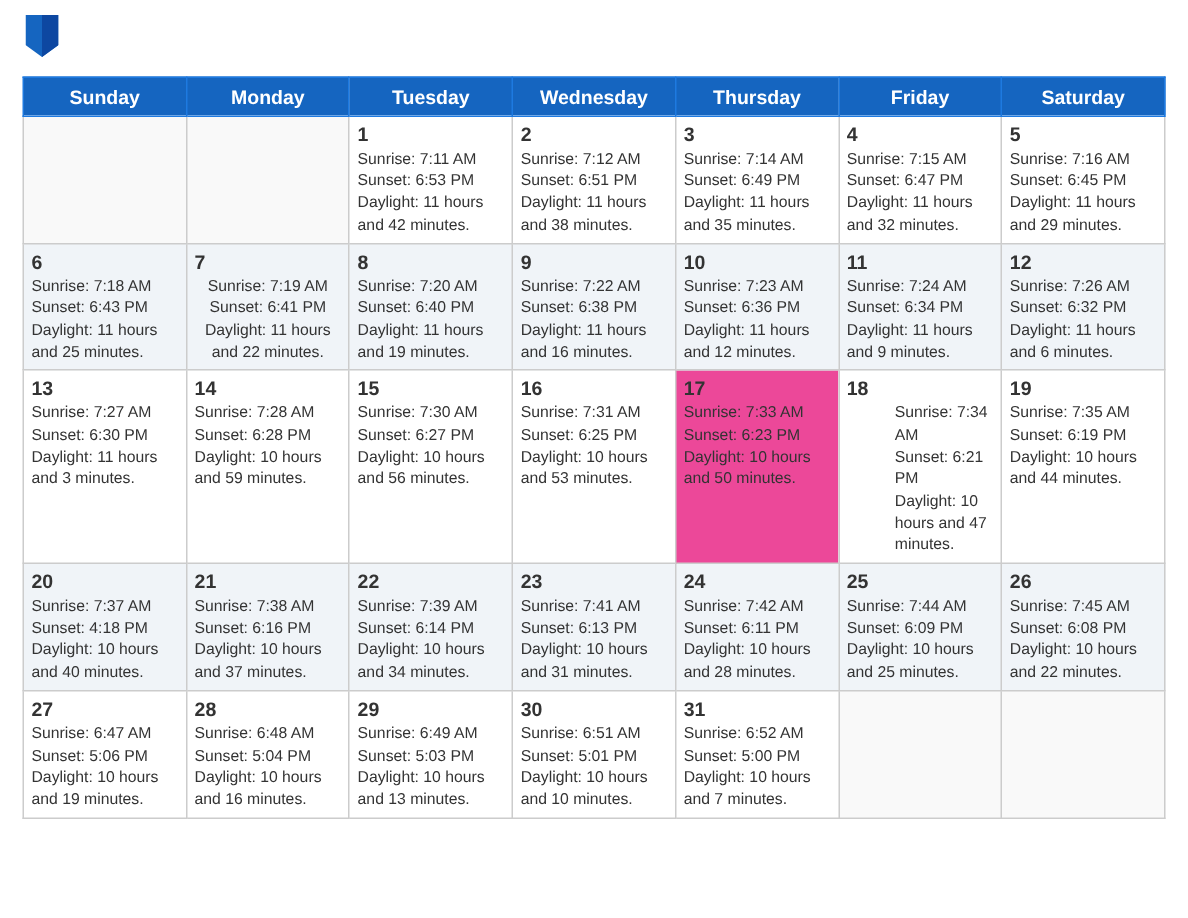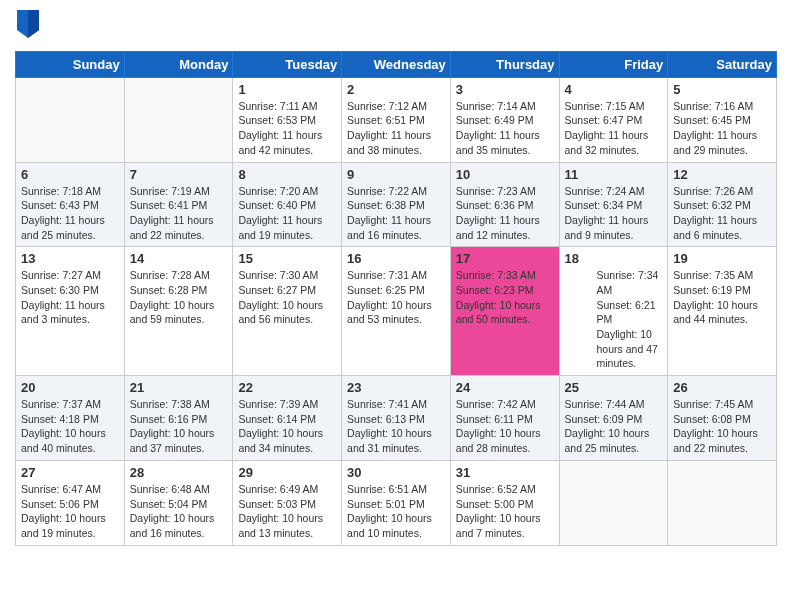--- a/index.html
+++ b/index.html
@@ -56,21 +56,21 @@
       width: 100%;
       border-collapse: collapse;
       border: 1px solid #ccc;
     }
     .calendar th {
       background: #1565c0;
       color: #fff;
       font-size: 13px;
       font-weight: bold;
       padding: 5px 4px;
-      text-align: right;
+      text-align: center;
       border: 1px solid #1e7ae0;
     }
     .calendar td {
       vertical-align: top;
       border: 1px solid #ccc;
       padding: 4px 5px;
       width: calc(100% / 7);
       min-height: 80px;
       background: #fff;
     }
@@ -169,21 +169,21 @@
         </tr>
         <tr>
           <td style="background: rgb(240, 244, 248);">
             <span class="day-number">6</span>
             <div class="day-info" style="white-space: pre-line;">Sunrise: 7:18 AM
 Sunset: 6:43 PM
 Daylight: 11 hours and 25 minutes.</div>
           </td>
           <td style="background: rgb(240, 244, 248);">
             <span class="day-number">7</span>
-            <div class="day-info" style="white-space: pre-line;">Sunrise: 7:19 AM
+            <div class="day-info" style="white-space: pre-line; text-align: center;">Sunrise: 7:19 AM
 Sunset: 6:41 PM
 Daylight: 11 hours and 22 minutes.</div>
           </td>
           <td style="background: rgb(240, 244, 248);">
             <span class="day-number">8</span>
             <div class="day-info" style="white-space: pre-line;">Sunrise: 7:20 AM
 Sunset: 6:40 PM
 Daylight: 11 hours and 19 minutes.</div>
           </td>
           <td style="background: rgb(240, 244, 248);">

